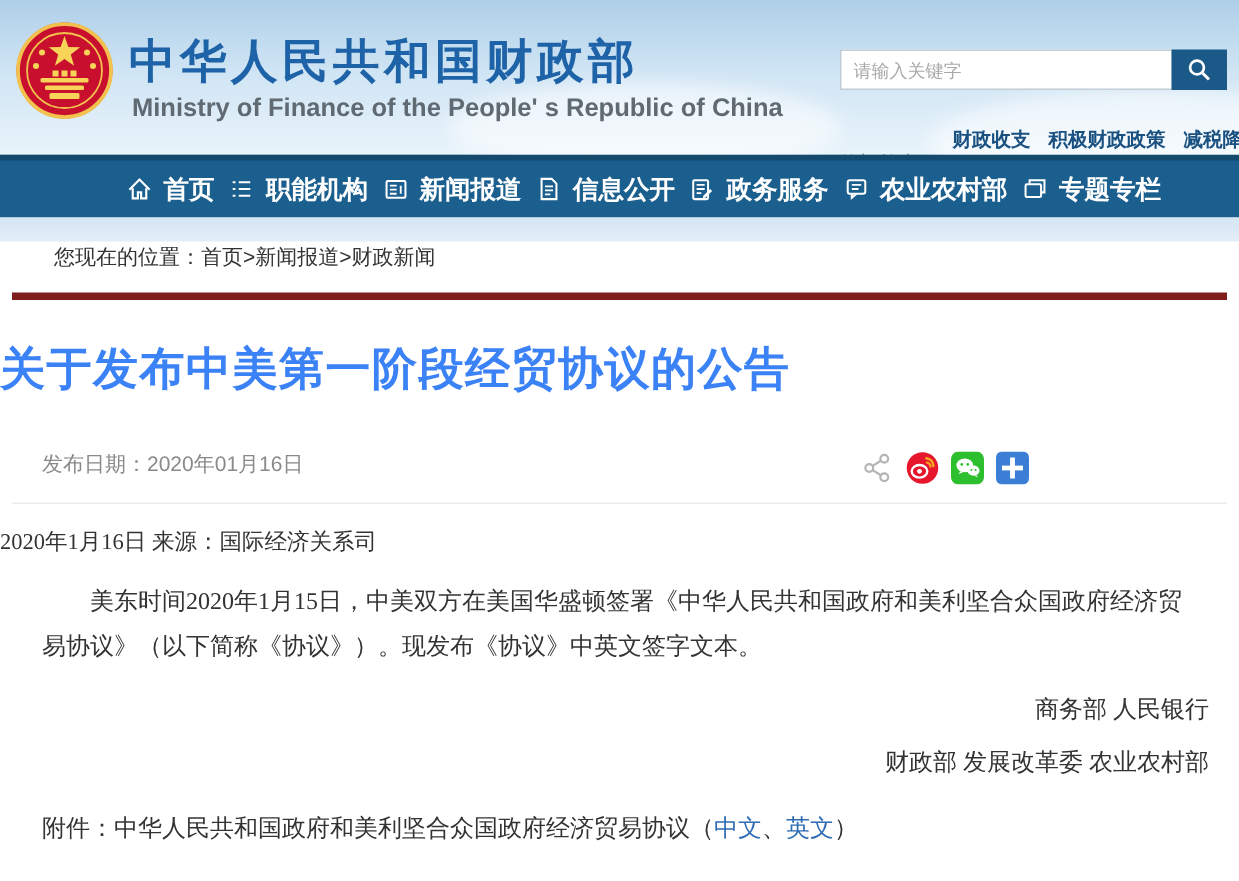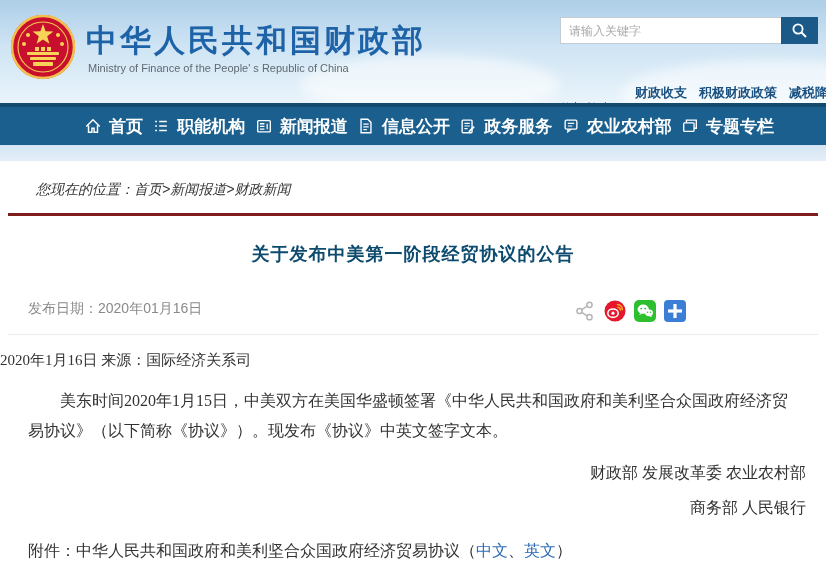--- a/index.html
+++ b/index.html
@@ -10,22 +10,22 @@
   .header { position: relative; height: 103px;
     background: linear-gradient(180deg, #aecfe8 0%, #cfe4f4 45%, #e9f4fb 100%);
     overflow: hidden; }
   .cloud { position: absolute; background: rgba(255,255,255,.55); border-radius: 50%; filter: blur(6px); }
   .cloud.c1 { width: 260px; height: 60px; left: 300px; top: 55px; }
   .cloud.c2 { width: 300px; height: 70px; left: 620px; top: 60px; }
   .emblem { position: absolute; left: 10px; top: 14px; width: 66px; height: 66px; }
   .site-title { position: absolute; left: 86px; top: 20px; color: #1e63a8;
     font-size: 31px; font-weight: bold; letter-spacing: 3px; white-space: nowrap; }
   .site-sub { position: absolute; left: 88px; top: 62px; color: #5f6a72;
-    font-size: 11px; font-weight: normal; white-space: nowrap; }
-  .search-wrap { position: absolute; left: 560px; top: 17px; width: 258px; height: 27px; display: flex; }
+    font-size: 17px; font-weight: bold; white-space: nowrap; }
+  .search-wrap { position: absolute; left: 560px; top: 33px; width: 258px; height: 27px; display: flex; }
   .search-input { flex: 1; height: 27px; border: 1px solid #c2ccd4; border-right: none;
     padding: 0 8px; font-size: 12px; color: #333; outline: none; }
   .search-input::placeholder { color: #a9a9a9; }
   .search-btn { width: 37px; height: 27px; background: #1b5a88; border: none; cursor: pointer;
     display: flex; align-items: center; justify-content: center; }
   .hot-row { position: absolute; left: 560px; top: 68px; font-size: 13px; color: #333;
     display: flex; align-items: center; white-space: nowrap; }
   .hot-label { color: #333; margin-right: 10px; margin-top: 32px; }
   .hot-link { color: #1a5181; font-weight: bold; text-decoration: none; margin-right: 12px; cursor: pointer; }
   .hot-link:last-child { margin-right: 0; }
@@ -34,27 +34,27 @@
   .nav { height: 42px; background: #1b5f8e; border-top: 4px solid #134a6e;
     display: flex; align-items: center; justify-content: space-between;
     padding: 0 52px 0 84px; }
   .nav-item { display: flex; align-items: center; gap: 7px; color: #fff;
     font-size: 17px; font-weight: bold; cursor: pointer; white-space: nowrap; }
   .nav-item svg { display: block; }
 
   .band { height: 16px; background: linear-gradient(180deg, #d4e5f3, #e3eef8); }
 
   
-  .breadcrumb { padding: 20px 0 14px 28px; font-size: 14px; color: #333;
-    border-bottom: 3px solid #7f1d1d; margin: 0 8px; font-style: italic; }
+  .breadcrumb { padding: 2px 0 14px 28px; font-size: 14px; color: #333;
+    border-bottom: 5px solid #7f1d1d; margin: 0 8px; }
   .crumb-link { color: #333; text-decoration: none; cursor: pointer; }
 
-  .article-title { margin-top: 26px; text-align: center; color: #0c4a6e;
+  .article-title { margin-top: 26px; text-align: left; color: #3b82f6;
     font-family: "Liberation Serif", "DejaVu Serif", serif;
-    font-size: 18px; font-weight: bold; letter-spacing: 1px; }
+    font-size: 30px; font-weight: bold; letter-spacing: 1px; }
 
   .date-row { margin: 34px 8px 0 8px; padding: 0 20px 12px 20px;
     border-bottom: 1px solid #ececec; display: flex; align-items: flex-start; justify-content: space-between; }
   .pub-date { color: #8a8a8a; font-size: 14px; }
   .share-bar { display: flex; align-items: center; gap: 8px; margin-right: 112px; }
   .share-bar .s-icon { width: 22px; height: 22px; cursor: pointer; display: block; }
 
   .meta-line { margin-top: 16px; text-align: left; color: #333; font-size: 15px;
     font-family: "Liberation Serif", "DejaVu Serif", serif; }
 
@@ -213,19 +213,19 @@
       <rect x="4" y="9.4" width="14" height="3.2" fill="#fff"></rect>
     </svg>
   </div>
 </div>
 
 <div class="meta-line">2020年1月16日 来源：国际经济关系司</div>
 
 <p class="body-par">美东时间2020年1月15日，中美双方在美国华盛顿签署《中华人民共和国政府和美利坚合众国政府经济贸易协议》（以下简称《协议》）。现发布《协议》中英文签字文本。</p>
 
 <div class="signatures">
+  <div>商务部 人民银行</div>
   <div>财政部 发展改革委 农业农村部</div>
-  <div>商务部 人民银行</div>
 </div>
 
 <div class="attachment">
   <span>附件：中华人民共和国政府和美利坚合众国政府经济贸易协议（</span><a class="att-link">中文</a><span>、</span><a class="att-link">英文</a><span>）</span>
 </div>
 
 </body></html>

